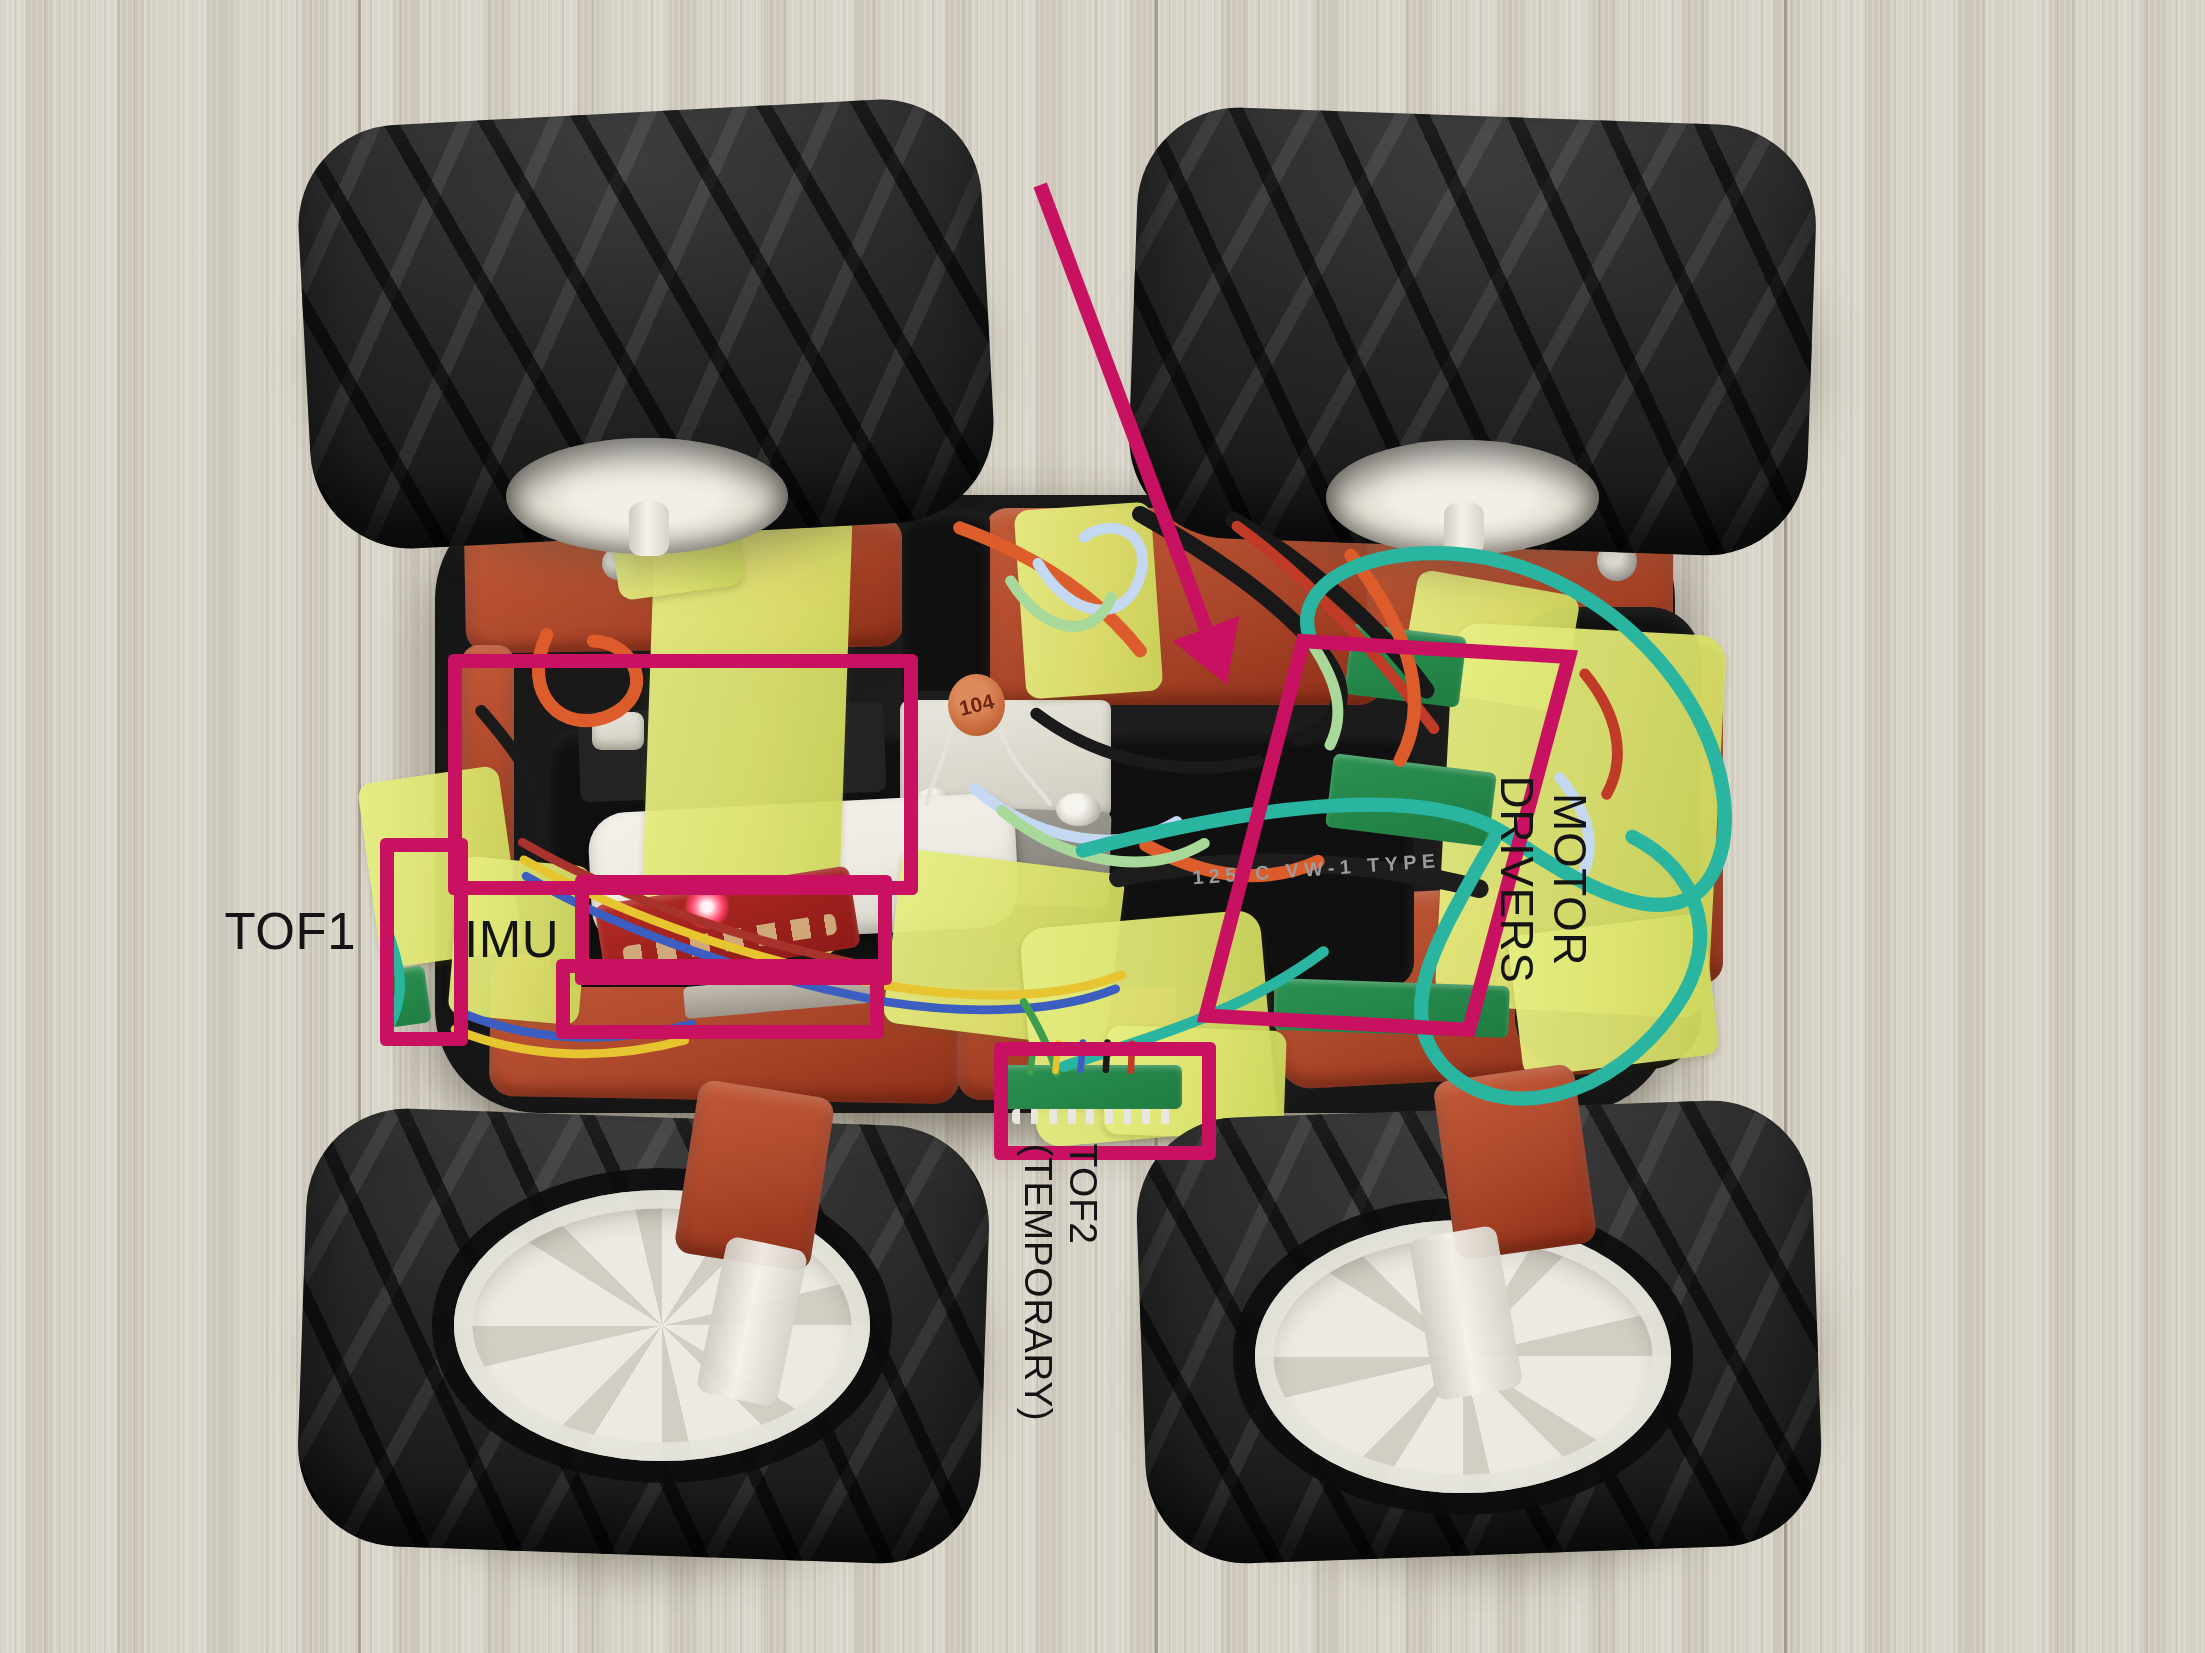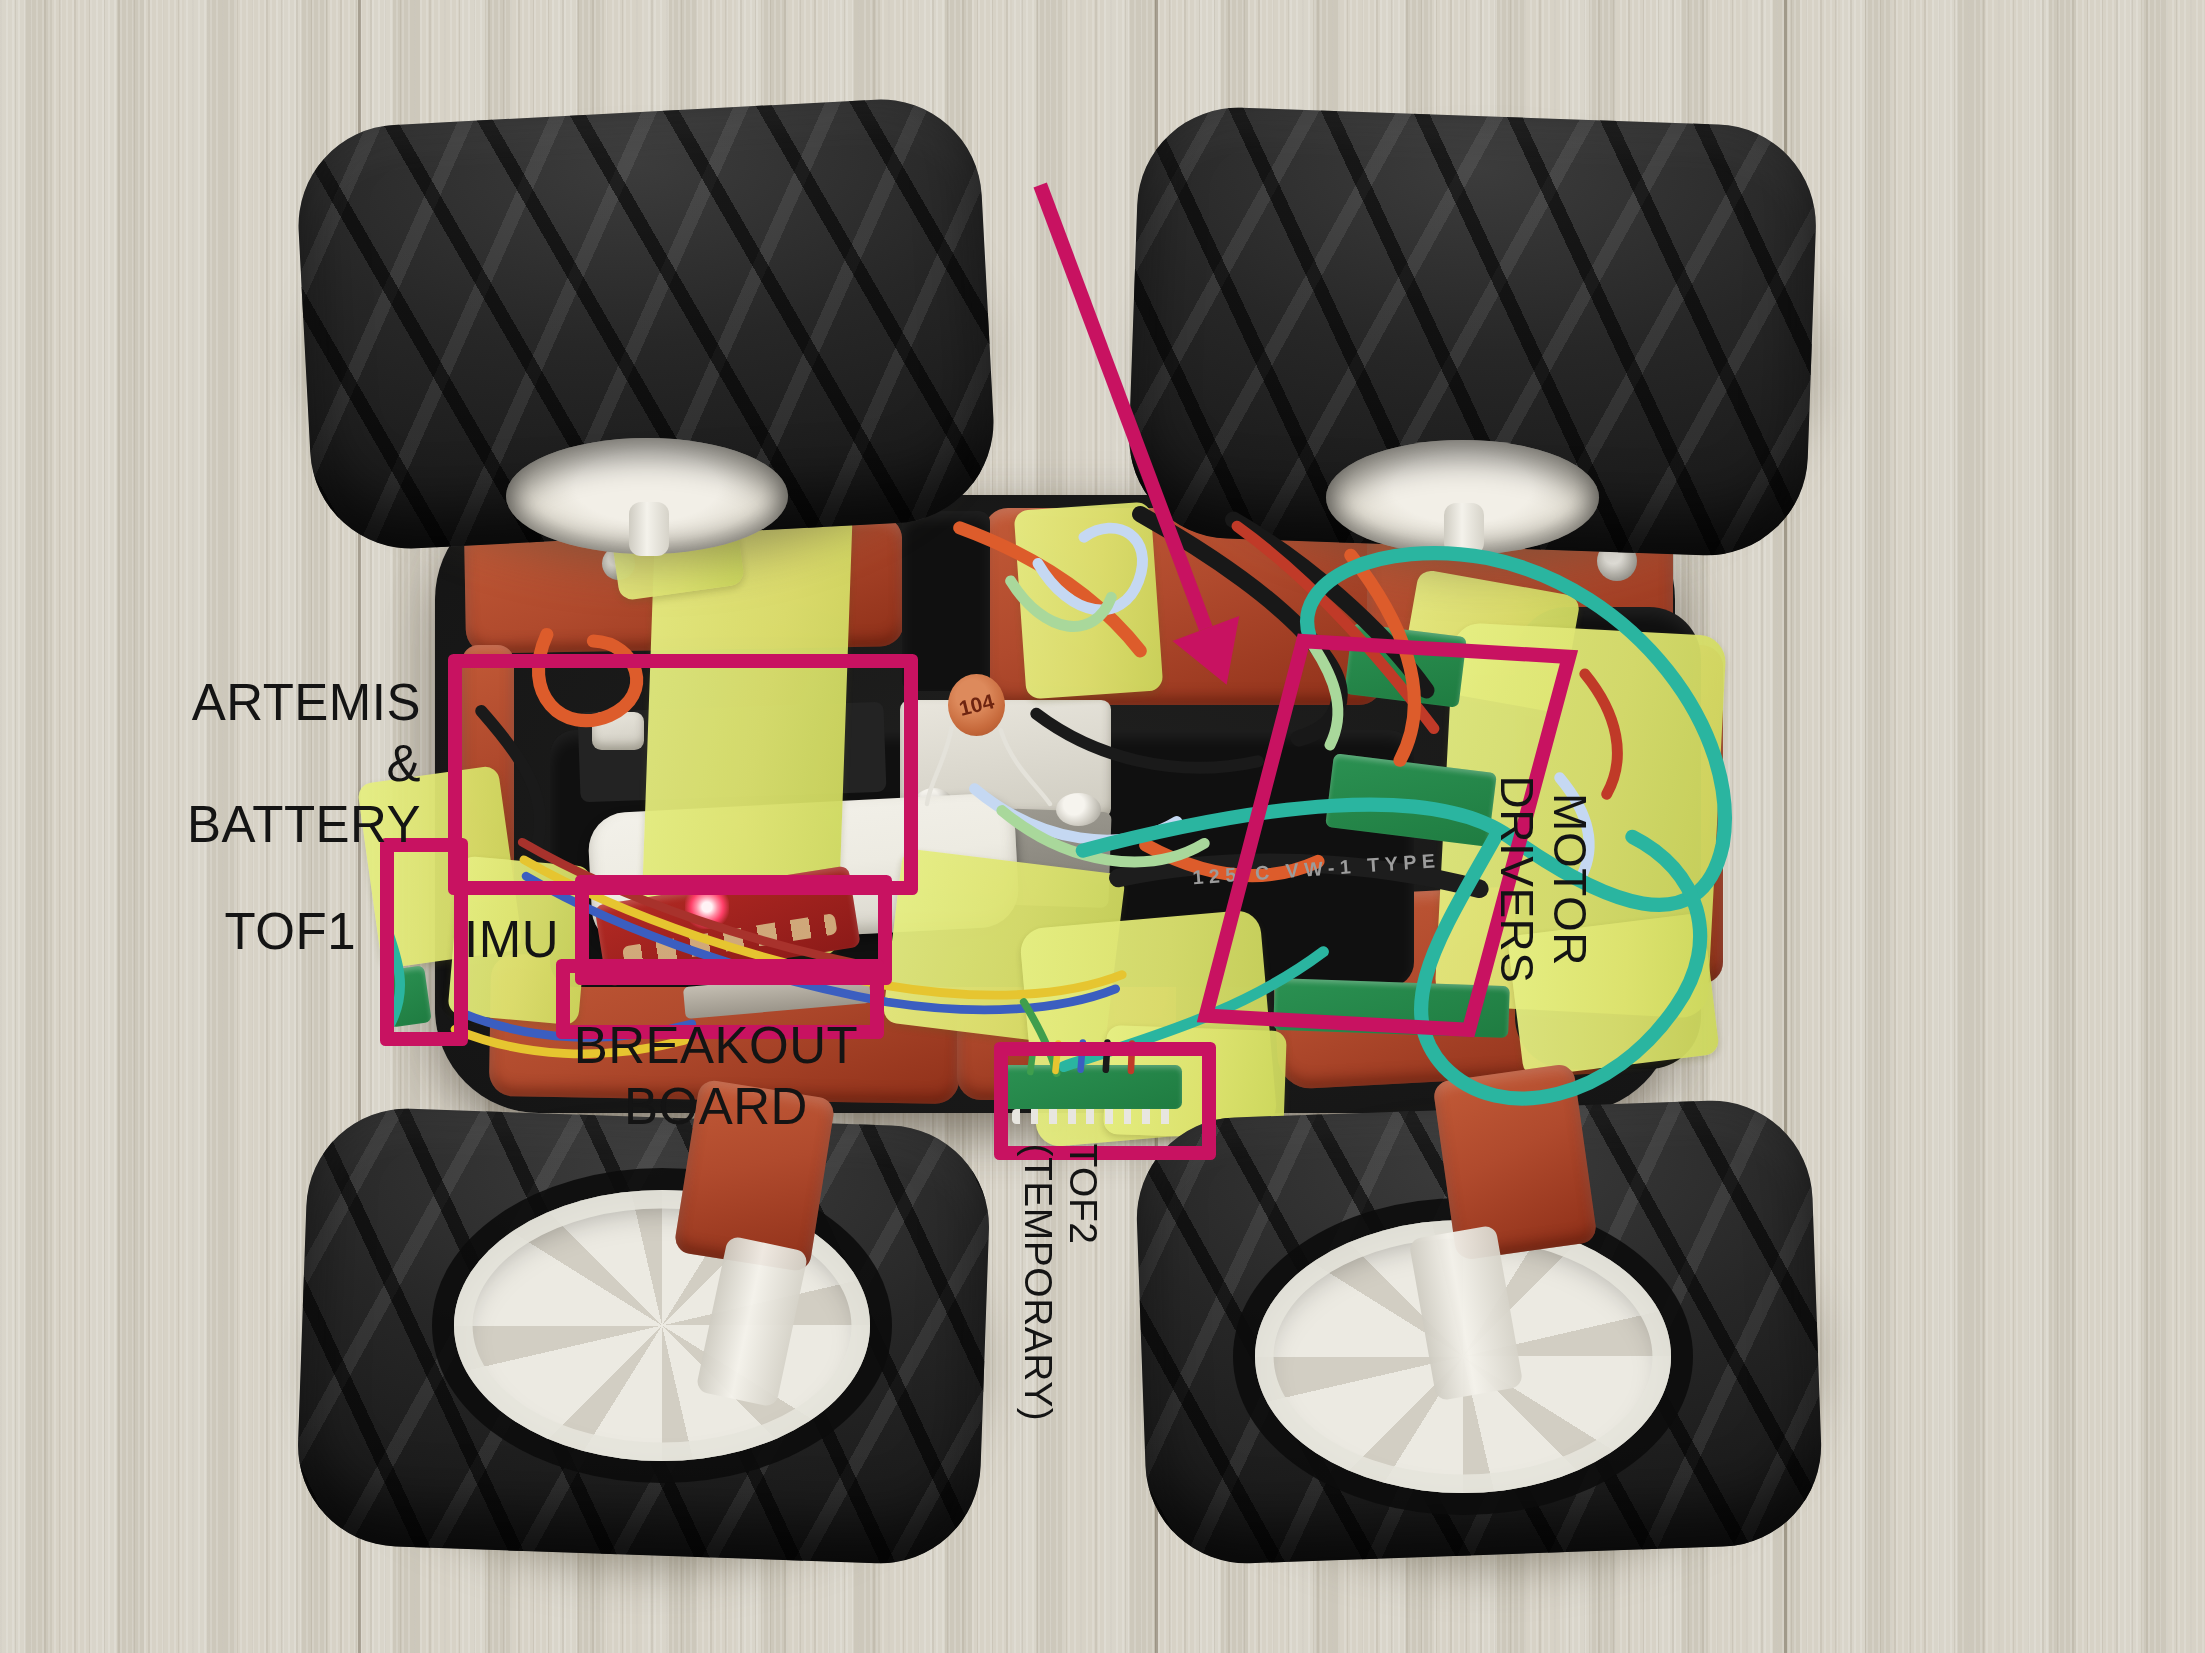--- a/index.html
+++ b/index.html
@@ -199,30 +199,22 @@
   <div class="abs box" style="left:575px;top:875px;width:289px;height:82px"></div>
   <div class="abs box" style="left:556px;top:959px;width:300px;height:52px"></div>
   <div class="abs box" style="left:994px;top:1042px;width:194px;height:90px"></div>
 
   <svg width="2205" height="1654" viewBox="0 0 4032 3024">
     <polygon points="2383,1172 2869,1201 2686,1883 2205,1857" fill="none" stroke="var(--annotation,#c81261)" stroke-width="26"></polygon>
     <line x1="1902" y1="338" x2="2205" y2="1149" stroke="var(--annotation,#c81261)" stroke-width="26"></line>
     <polygon points="2243,1252 2144,1172 2266,1126" fill="var(--annotation,#c81261)"></polygon>
   </svg>
 
-  <div class="abs lbl lbl-main" style="left:186px;top:672px;width:235px;text-align:right">
-    <div>ARTEMIS</div>
-    <div>&amp; BATTERY</div>
-  </div>
   <div class="abs lbl lbl-main" style="left:197px;top:901px;width:159px;text-align:right">TOF1</div>
   <div class="abs lbl lbl-main" style="left:464px;top:909px;width:131px">IMU</div>
-  <div class="abs lbl lbl-main" style="left:541px;top:1015px;width:350px;text-align:center">
-    <div>BREAKOUT</div>
-    <div>BOARD</div>
-  </div>
   <div class="abs lbl lbl-rot" style="left:1426px;top:825px;width:230px;height:109px;text-align:center;font-size:46px;line-height:1.15">
     <div>MOTOR</div>
     <div>DRIVERS</div>
   </div>
   <div class="abs lbl lbl-rot" style="left:905px;top:1250px;width:306px;height:93px;text-align:left;font-size:39px;line-height:1.15">
     <div>TOF2</div>
     <div>(TEMPORARY)</div>
   </div>
 
 </div>

